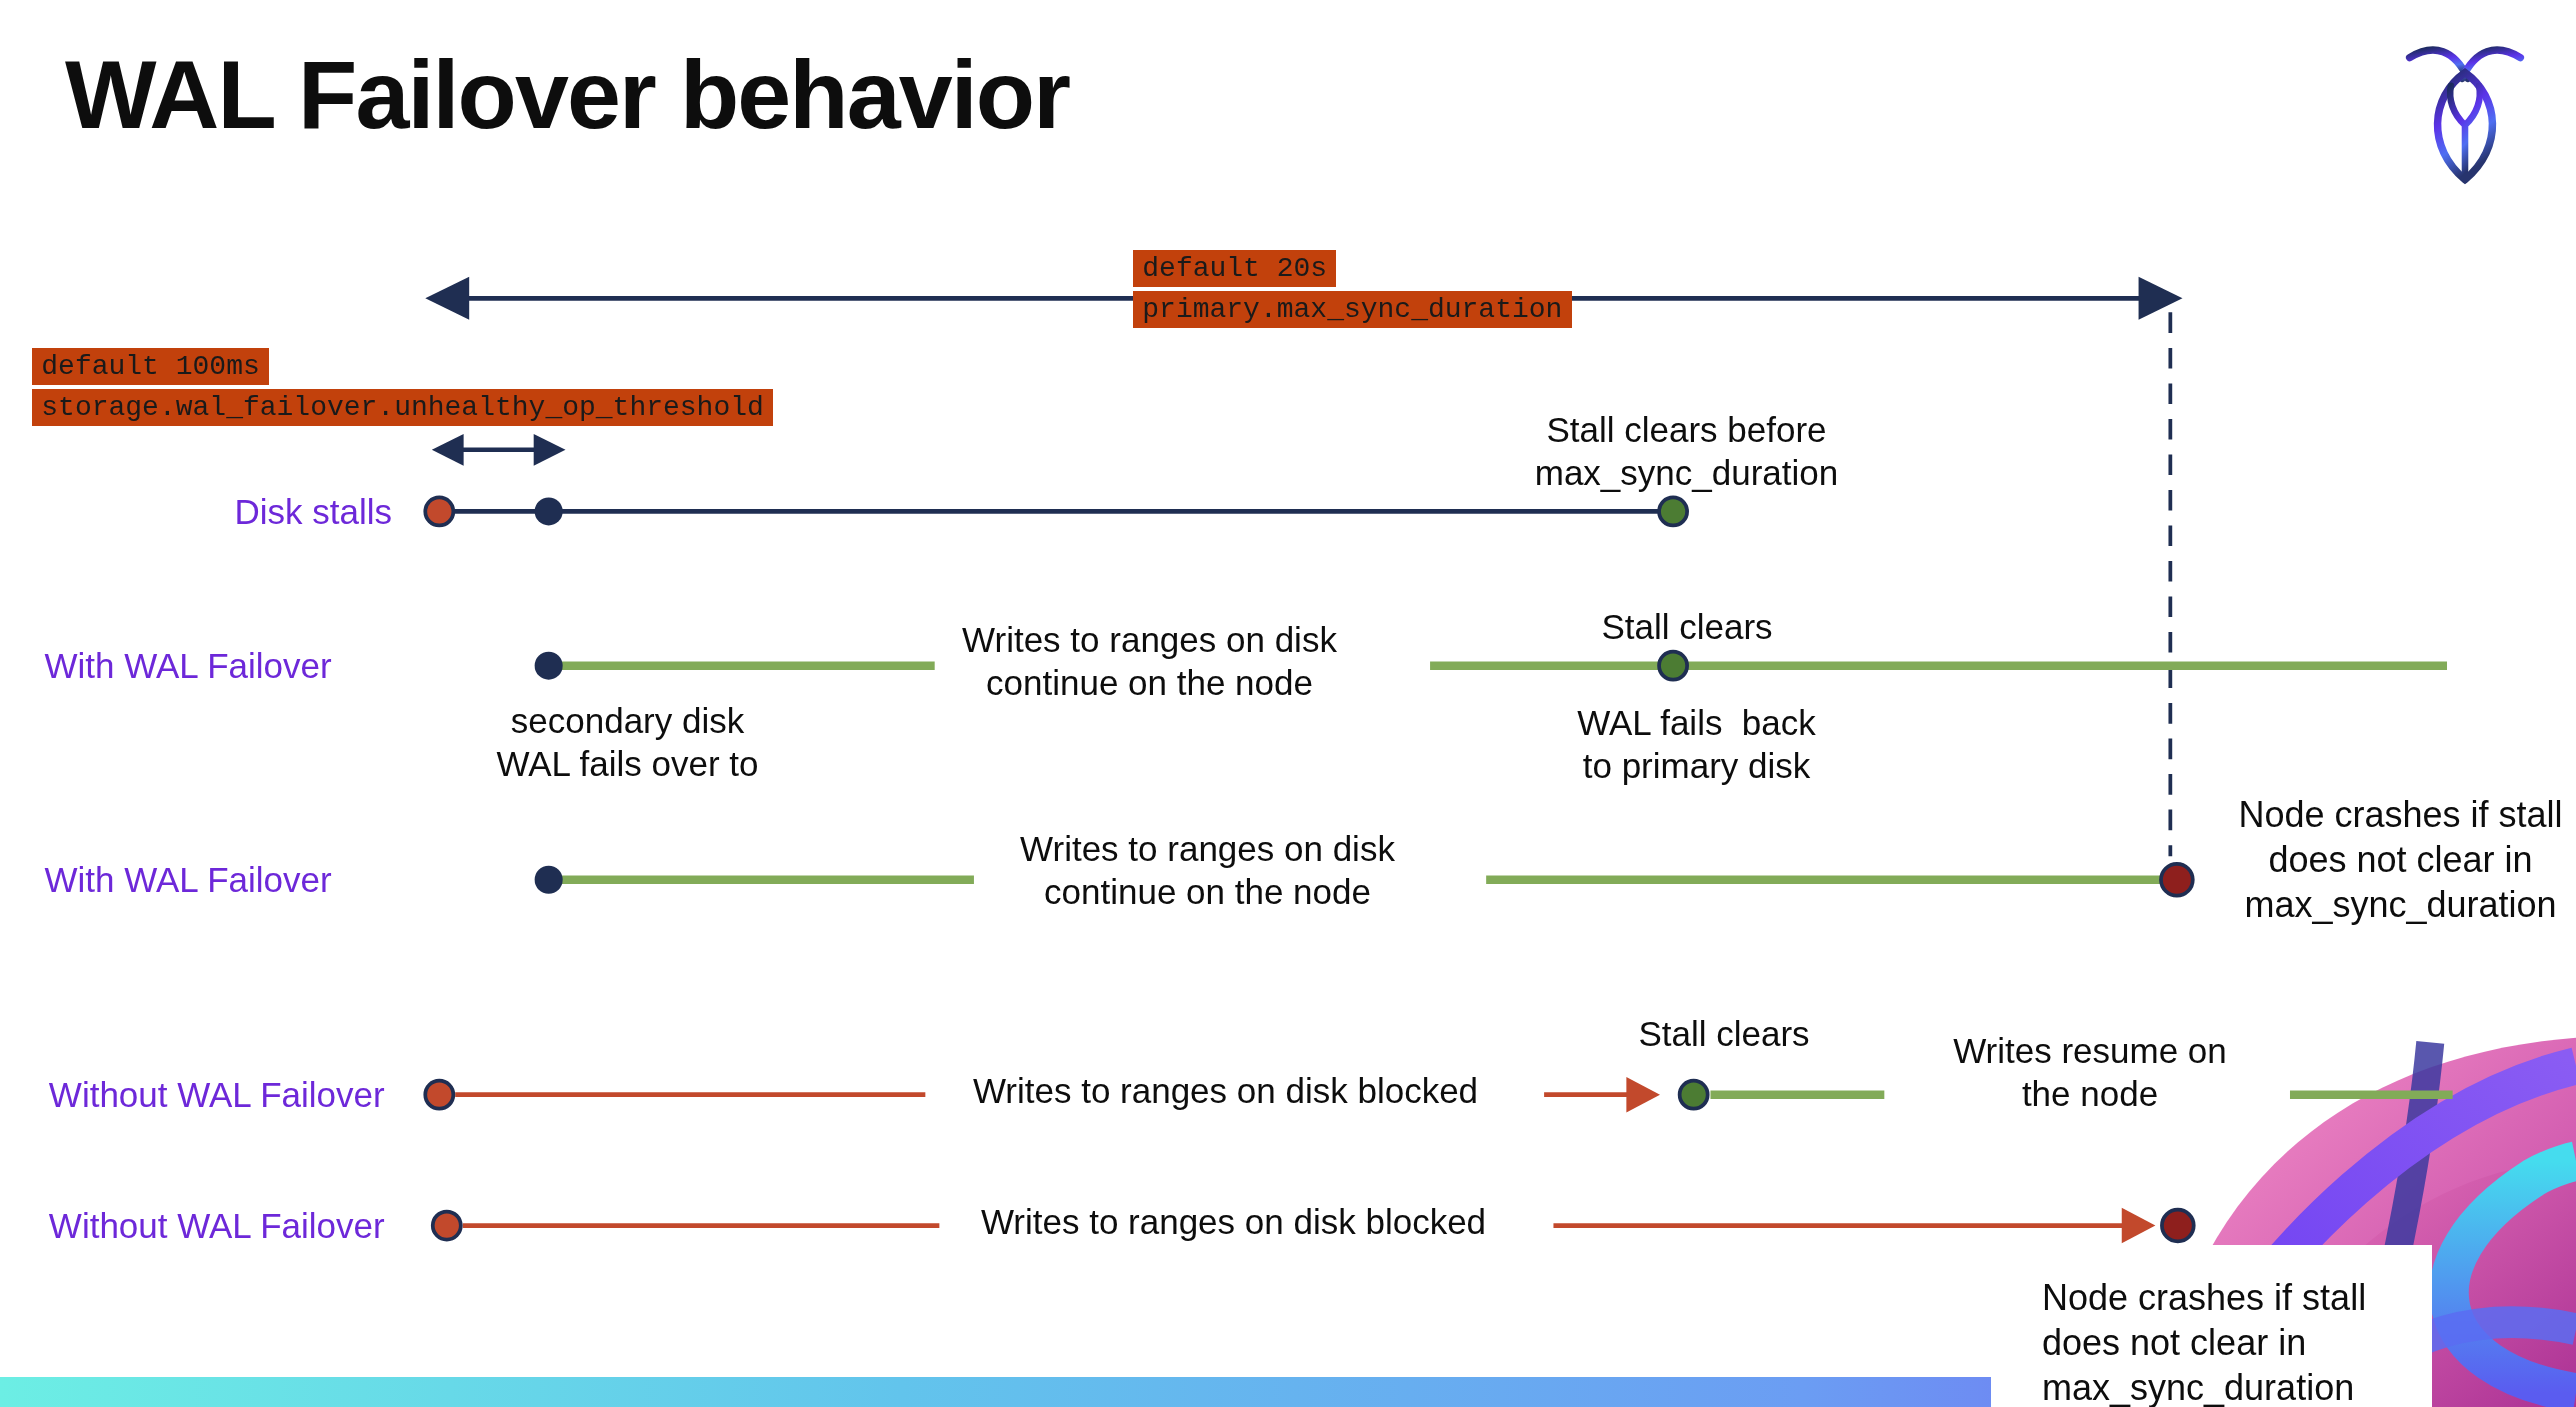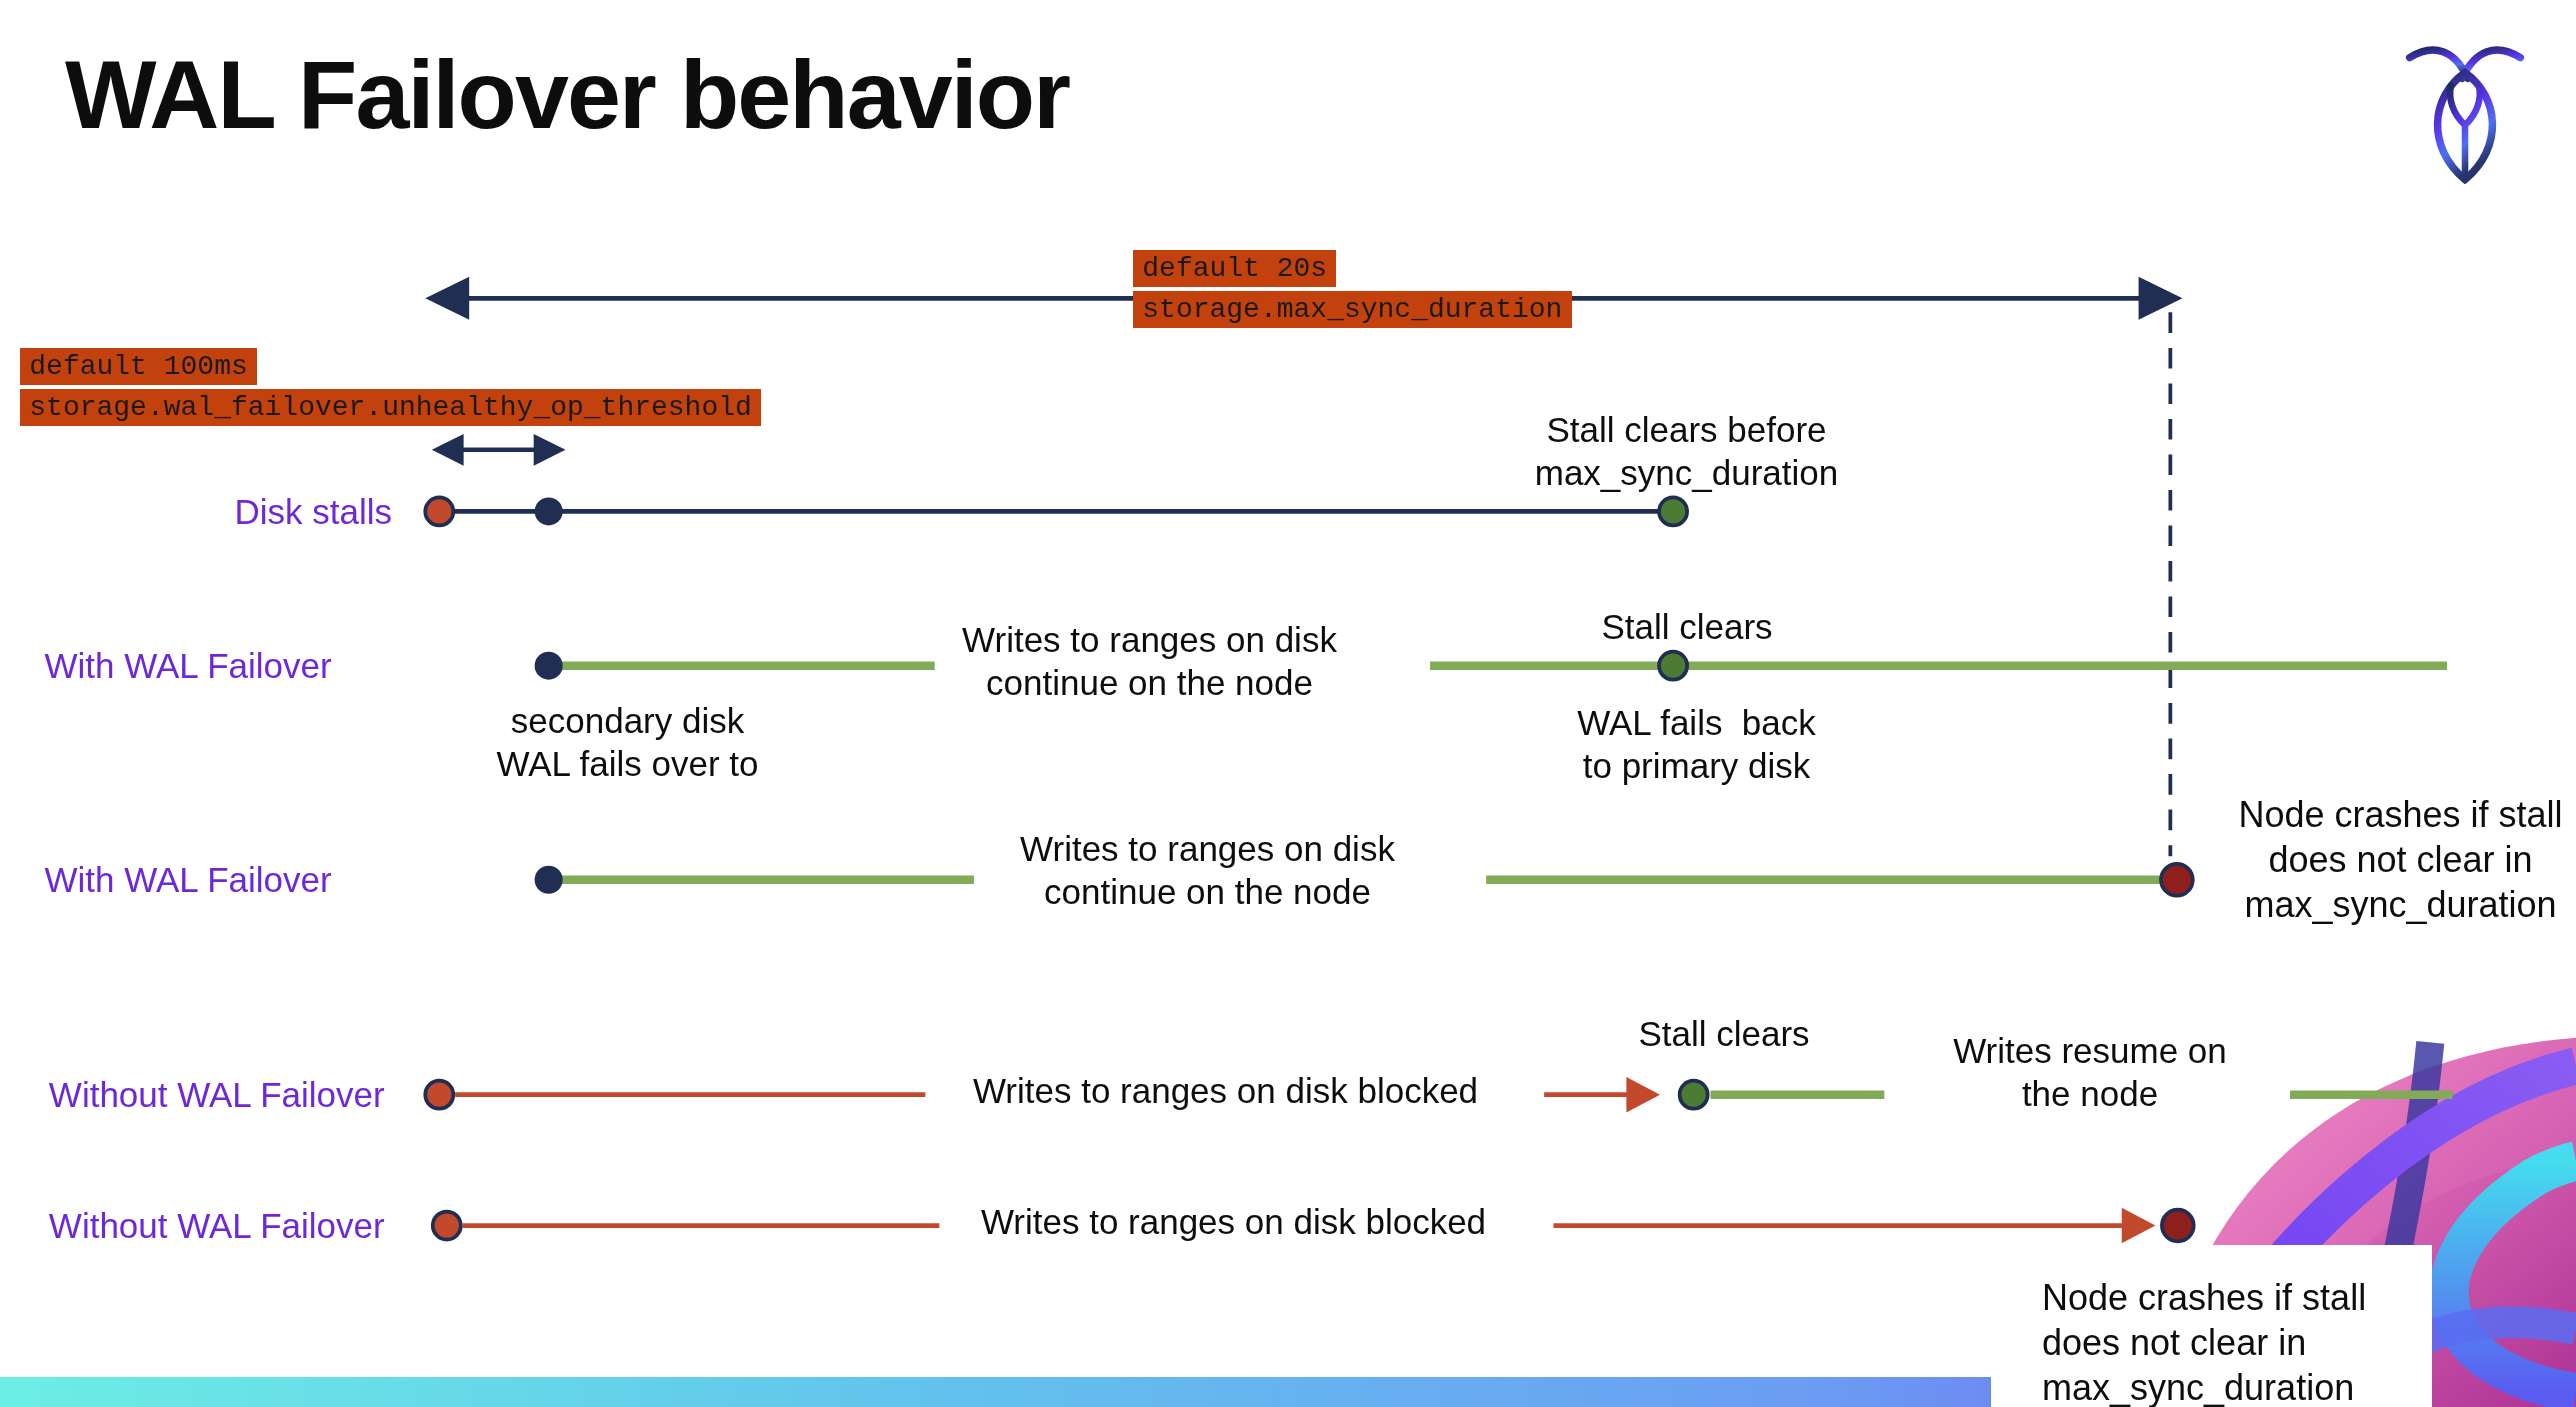--- a/index.html
+++ b/index.html
@@ -15,21 +15,21 @@
   .txt{position:absolute;z-index:3;}
   
   #page-title{left:65px;top:39px;font-size:97px;font-weight:700;letter-spacing:-1.9px;color:#0d0d0d;}
   
   #brand-logo{position:absolute;left:2404px;top:37px;width:122px;height:150px;z-index:3;}
   
   .code-label{display:flex;flex-direction:column;align-items:flex-start;gap:4.7px;
     font-family:"Liberation Mono",monospace;font-size:28px;color:#1a1a1a;}
   .code-label span{background:#c2410c;padding:2.8px 9.3px;white-space:pre;}
   #cfg-max-sync{left:1133px;top:250px;}
-  #cfg-threshold{left:20px;top:348px;}
+  #cfg-threshold{left:32px;top:348px;}
   
   .row-label{font-size:35px;line-height:43px;text-align:right;color:#6d28d9;}
   #row-label-1{left:112px;top:490px;width:280px;}
   #row-label-2{left:18.7px;top:644px;width:313px;}
   #row-label-3{left:18.7px;top:858px;width:313px;}
   #row-label-4{left:18.7px;top:1073px;width:366px;}
   #row-label-5{left:18.7px;top:1204px;width:366px;}
   
   .ann{font-size:35px;line-height:43px;text-align:center;color:#0d0d0d;}
   .ann div{white-space:pre;text-align:center;}
@@ -155,21 +155,21 @@
     <g fill="none" stroke="url(#gLogo)" stroke-width="8" stroke-linecap="round">
       <path d="M6,22 C32,6 54,14 68,44"></path>
       <path d="M124,22 C98,6 76,14 62,44"></path>
       <path d="M65,38 C28,64 24,118 65,152 C106,118 102,64 65,38 Z"></path>
       <path d="M65,150 L65,94 M65,94 C52,82 47,66 50,52 M65,94 C78,82 83,66 80,52" stroke-width="7"></path>
     </g>
   </svg>
 
   <div id="cfg-max-sync" class="txt code-label">
     <span>default 20s</span>
-    <span>storage.max_sync_duration</span>
+    <span>primary.max_sync_duration</span>
   </div>
   <div id="cfg-threshold" class="txt code-label">
     <span>default 100ms</span>
     <span>storage.wal_failover.unhealthy_op_threshold</span>
   </div>
 
   <div id="row-label-1" class="txt row-label">Disk stalls</div>
   <div id="row-label-2" class="txt row-label">With WAL Failover</div>
   <div id="row-label-3" class="txt row-label">With WAL Failover</div>
   <div id="row-label-4" class="txt row-label">Without WAL Failover</div>

